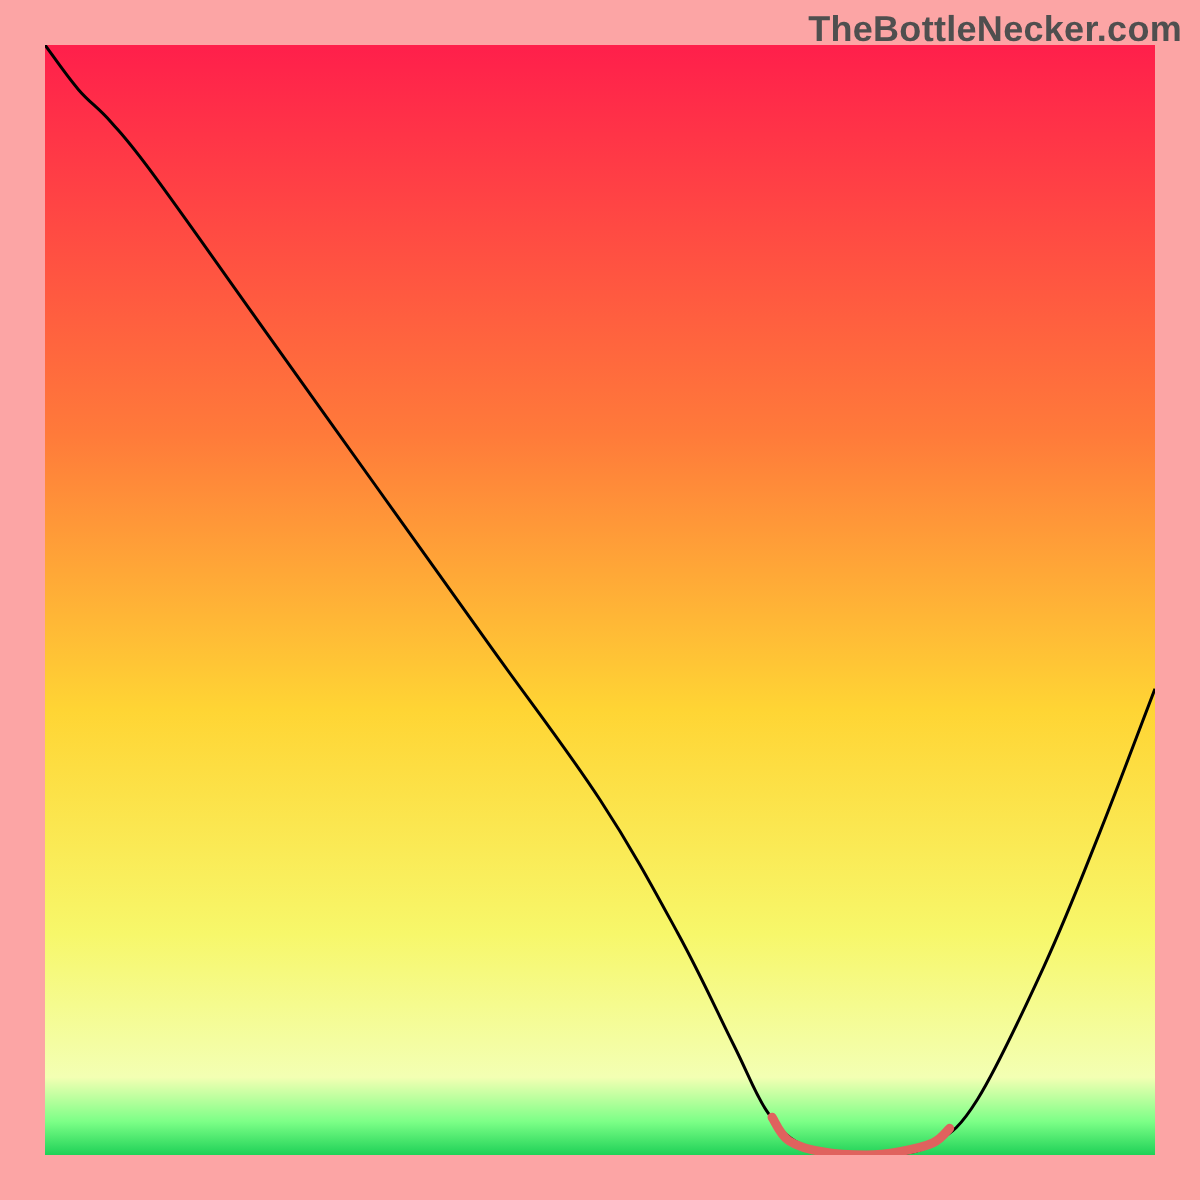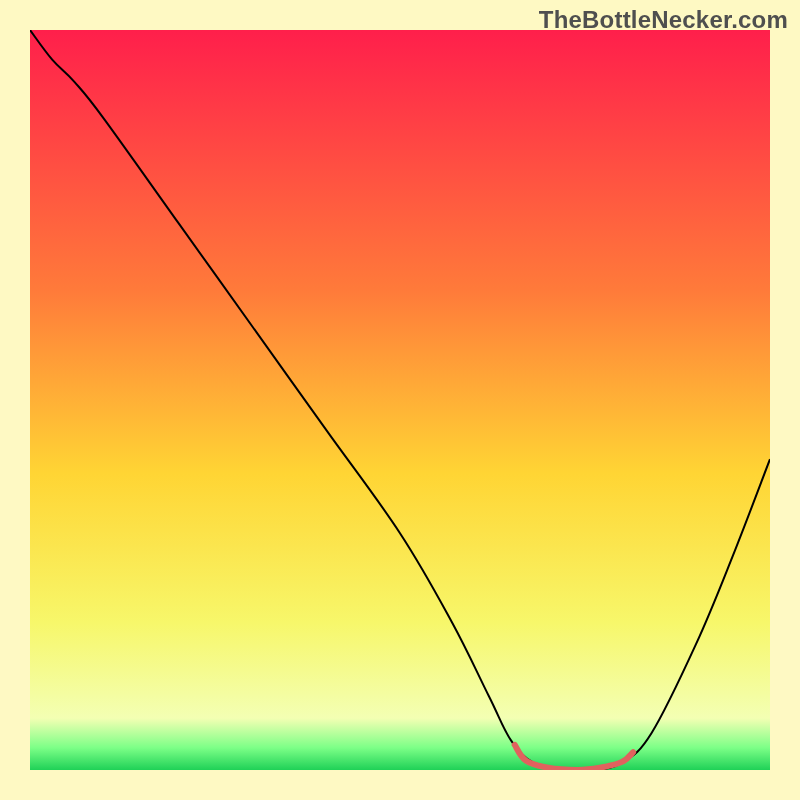--- a/index.html
+++ b/index.html
@@ -8,21 +8,21 @@
     width: 800px;
     height: 800px;
     background: #000;
     font-family: Arial, Helvetica, sans-serif;
     overflow: hidden;
   }
   .frame {
     position: relative;
     width: 800px;
     height: 800px;
-    background: #fef9c3;
+    background: #fca5a5;
   }
   .watermark {
     position: absolute;
     top: 6px;
     right: 12px;
     color: #4f4f4f;
     font-size: 24px;
     font-weight: 600;
     letter-spacing: 0.2px;
     user-select: none;

